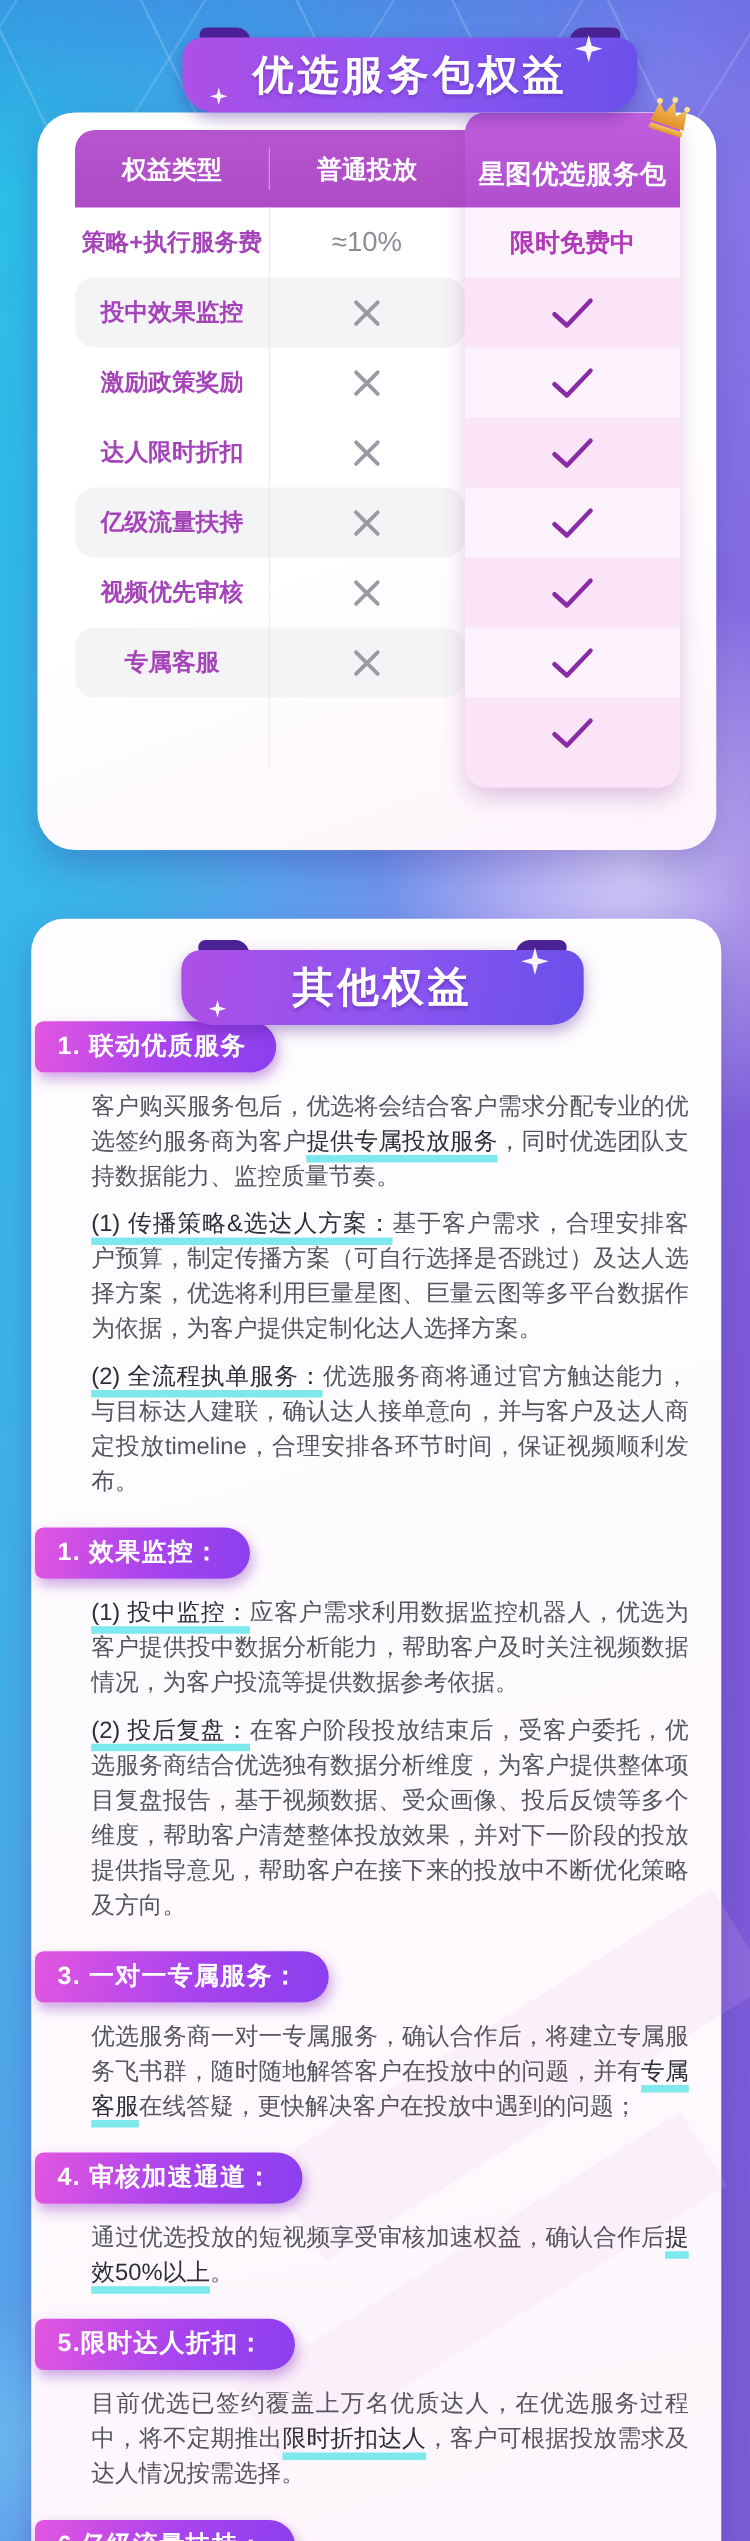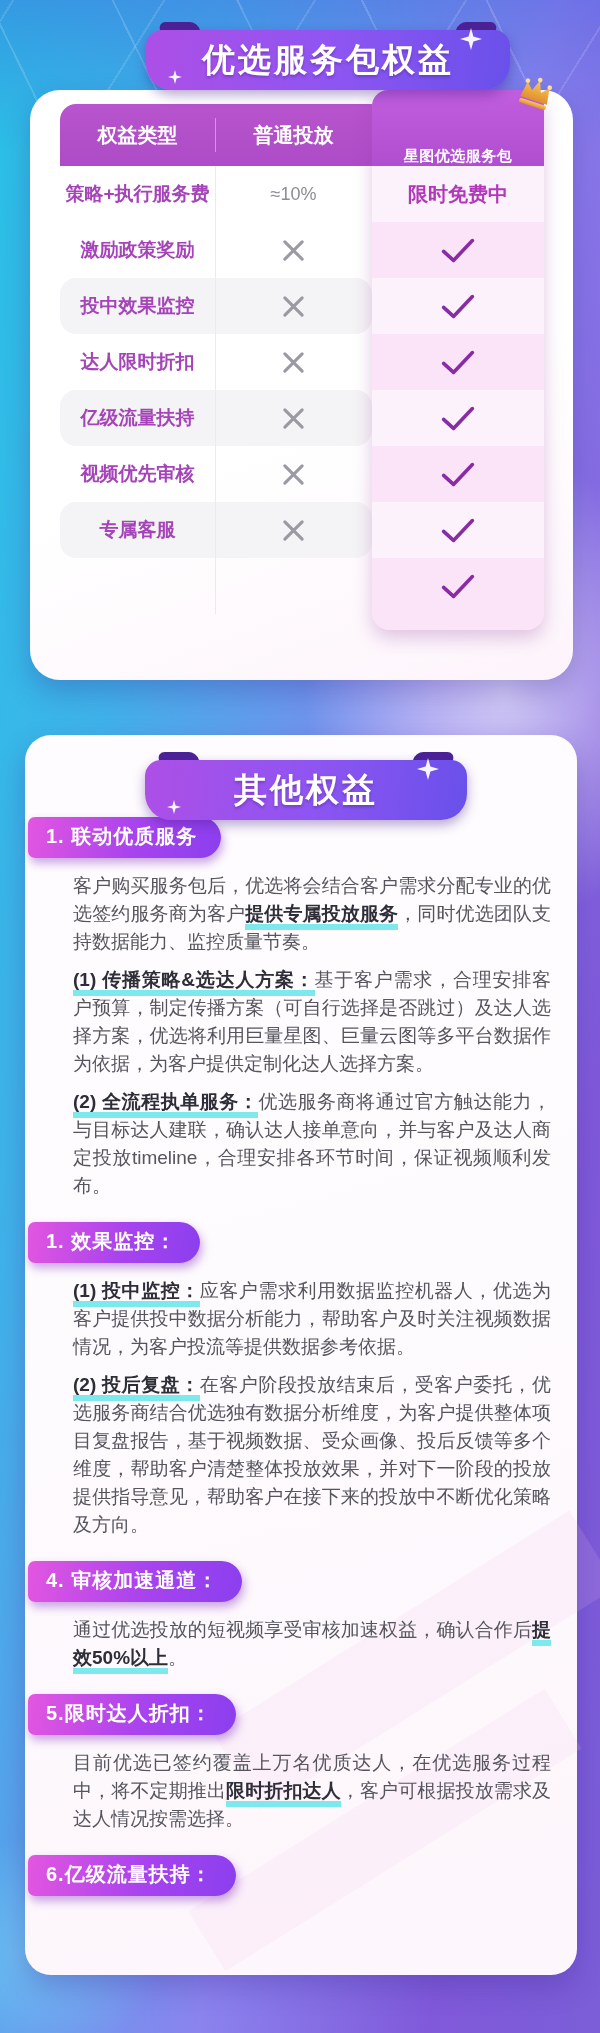--- a/index.html
+++ b/index.html
@@ -60,51 +60,51 @@
   .t-head12 .th{color:#fff;font-weight:bold;font-size:20px;text-align:center;}
   .t-head12 .th1{width:155px;}
   .t-head12 .th2{width:157px;}
   .t-head12 .hdiv{position:absolute;left:155px;top:14px;bottom:14px;width:1px;background:rgba(255,255,255,.4);}
   .vline{position:absolute;left:155px;top:76px;height:448px;width:1px;background:#ece9f0;z-index:2;}
   #rows12{position:absolute;left:0;top:76px;width:312px;}
   .row{display:flex;height:56px;align-items:center;}
   .row.alt{background:#f4f3f5;border-radius:16px;}
   .cell{display:flex;align-items:center;justify-content:center;}
   .c1{width:155px;color:#a444b8;font-weight:bold;font-size:19px;}
-  .c2{width:157px;color:#8e8c96;font-size:18px;}
+  .c2{width:157px;color:#8e8c96;font-size:22px;}
   .col3{
     position:absolute;left:312px;top:0;width:172px;height:540px;
     border-radius:16px 16px 18px 18px;background:#fbf2fc;overflow:hidden;
     box-shadow:0 8px 18px rgba(150,60,160,.28);z-index:3;
   }
   .t-head3{
     height:76px;background:linear-gradient(180deg,#c05ede,#b04ed0);
-    display:flex;align-items:flex-end;justify-content:center;box-sizing:border-box;
-    color:#fff;font-weight:bold;font-size:15px;letter-spacing:.5px;text-align:right;
+    display:flex;align-items:flex-end;justify-content:center;padding-bottom:13px;box-sizing:border-box;
+    color:#fff;font-weight:bold;font-size:21px;letter-spacing:.5px;text-align:right;
   }
   .c3cell{height:56px;display:flex;align-items:center;justify-content:center;}
   .c3cell.b{background:#fbe4f8;}
   .c3cap{height:16px;background:#fbe4f8;}
   .free-text{color:#b138b8;font-weight:bold;font-size:20px;}
   .crown{position:absolute;right:-12px;top:-14px;width:40px;height:34px;transform:rotate(18deg);z-index:4;}
 
   
   #benefits{padding:64px 26px 18px 0;position:relative;}
   .badge{
     display:inline-block;margin:12px 0 6px 3px;padding:6px 24px 8px 18px;
     background:linear-gradient(100deg,#e356e0 0%,#a843ee 55%,#8b3fee 100%);
     border-radius:8px 24px 24px 8px;color:#fff;font-weight:bold;font-size:20px;
     letter-spacing:1px;box-shadow:2px 5px 10px rgba(130,40,190,.42);
   }
   .benefit:first-child .badge{margin-top:18px;}
   .para{
     margin:8px 0 10px 48px;font-size:19px;line-height:28px;color:#56555e;
     text-align:justify;
   }
-  .hl{font-weight:bold;color:#2e2e38;border-bottom:6px solid #7de9ec;}
+  .hl{font-weight:normal;color:#2e2e38;border-bottom:6px solid #7de9ec;}
 </style>
 </head>
 <body>
 
 <div class="grid-band"></div>
 
 <div class="ribbon ribbon1">
   <i class="fold fl"></i>
   <i class="fold fr"></i>
   <div class="band">
@@ -126,30 +126,30 @@
       <i class="hdiv"></i>
     </div>
     <div class="vline"></div>
     <div id="rows12">
         <div class="row">
           <div class="cell c1">策略+执行服务费</div>
           <div class="cell c2">
             <span>≈10%</span>
           </div>
         </div>
-        <div class="row">
-          <div class="cell c1">激励政策奖励</div>
-          <div class="cell c2">
-            <svg viewBox="0 0 26 26" width="25" height="25">
-              <path d="M4 4 L22 22 M22 4 L4 22" fill="none" stroke="#9b99a3" stroke-width="3.2" stroke-linecap="round"></path>
-            </svg>
-          </div>
-        </div>
         <div class="row alt">
           <div class="cell c1">投中效果监控</div>
+          <div class="cell c2">
+            <svg viewBox="0 0 26 26" width="25" height="25">
+              <path d="M4 4 L22 22 M22 4 L4 22" fill="none" stroke="#9b99a3" stroke-width="3.2" stroke-linecap="round"></path>
+            </svg>
+          </div>
+        </div>
+        <div class="row">
+          <div class="cell c1">激励政策奖励</div>
           <div class="cell c2">
             <svg viewBox="0 0 26 26" width="25" height="25">
               <path d="M4 4 L22 22 M22 4 L4 22" fill="none" stroke="#9b99a3" stroke-width="3.2" stroke-linecap="round"></path>
             </svg>
           </div>
         </div>
         <div class="row">
           <div class="cell c1">达人限时折扣</div>
           <div class="cell c2">
             <svg viewBox="0 0 26 26" width="25" height="25">
@@ -255,17 +255,18 @@
       </svg>
   </div>
 </div>
 
 <section class="card card2">
   <i class="deco d1"></i>
   <i class="deco d2"></i>
   <div id="benefits">
       <div class="benefit"><div class="badge">1. 联动优质服务</div><p class="para"><span>客户购买服务包后，优选将会结合客户需求分配专业的优选签约服务商为客户</span><span class="hl">提供专属投放服务</span><span>，同时优选团队支持数据能力、监控质量节奏。</span></p><p class="para"><span class="hl">(1) 传播策略&amp;选达人方案：</span><span>基于客户需求，合理安排客户预算，制定传播方案（可自行选择是否跳过）及达人选择方案，优选将利用巨量星图、巨量云图等多平台数据作为依据，为客户提供定制化达人选择方案。</span></p><p class="para"><span class="hl">(2) 全流程执单服务：</span><span>优选服务商将通过官方触达能力，与目标达人建联，确认达人接单意向，并与客户及达人商定投放timeline，合理安排各环节时间，保证视频顺利发布。</span></p></div>
       <div class="benefit"><div class="badge">1. 效果监控：</div><p class="para"><span class="hl">(1) 投中监控：</span><span>应客户需求利用数据监控机器人，优选为客户提供投中数据分析能力，帮助客户及时关注视频数据情况，为客户投流等提供数据参考依据。</span></p><p class="para"><span class="hl">(2) 投后复盘：</span><span>在客户阶段投放结束后，受客户委托，优选服务商结合优选独有数据分析维度，为客户提供整体项目复盘报告，基于视频数据、受众画像、投后反馈等多个维度，帮助客户清楚整体投放效果，并对下一阶段的投放提供指导意见，帮助客户在接下来的投放中不断优化策略及方向。</span></p></div>
+      <div class="benefit"><div class="badge">3. 一对一专属服务：</div><p class="para"><span>优选服务商一对一专属服务，确认合作后，将建立专属服务飞书群，随时随地解答客户在投放中的问题，并有</span><span class="hl">专属客服</span><span>在线答疑，更快解决客户在投放中遇到的问题；</span></p></div>
       <div class="benefit"><div class="badge">4. 审核加速通道：</div><p class="para"><span>通过优选投放的短视频享受审核加速权益，确认合作后</span><span class="hl">提效50%以上</span><span>。</span></p></div>
       <div class="benefit"><div class="badge">5.限时达人折扣：</div><p class="para"><span>目前优选已签约覆盖上万名优质达人，在优选服务过程中，将不定期推出</span><span class="hl">限时折扣达人</span><span>，客户可根据投放需求及达人情况按需选择。</span></p></div>
       <div class="benefit"><div class="badge">6.亿级流量扶持：</div></div>
     </div>
 </section>
 
 </body></html>

